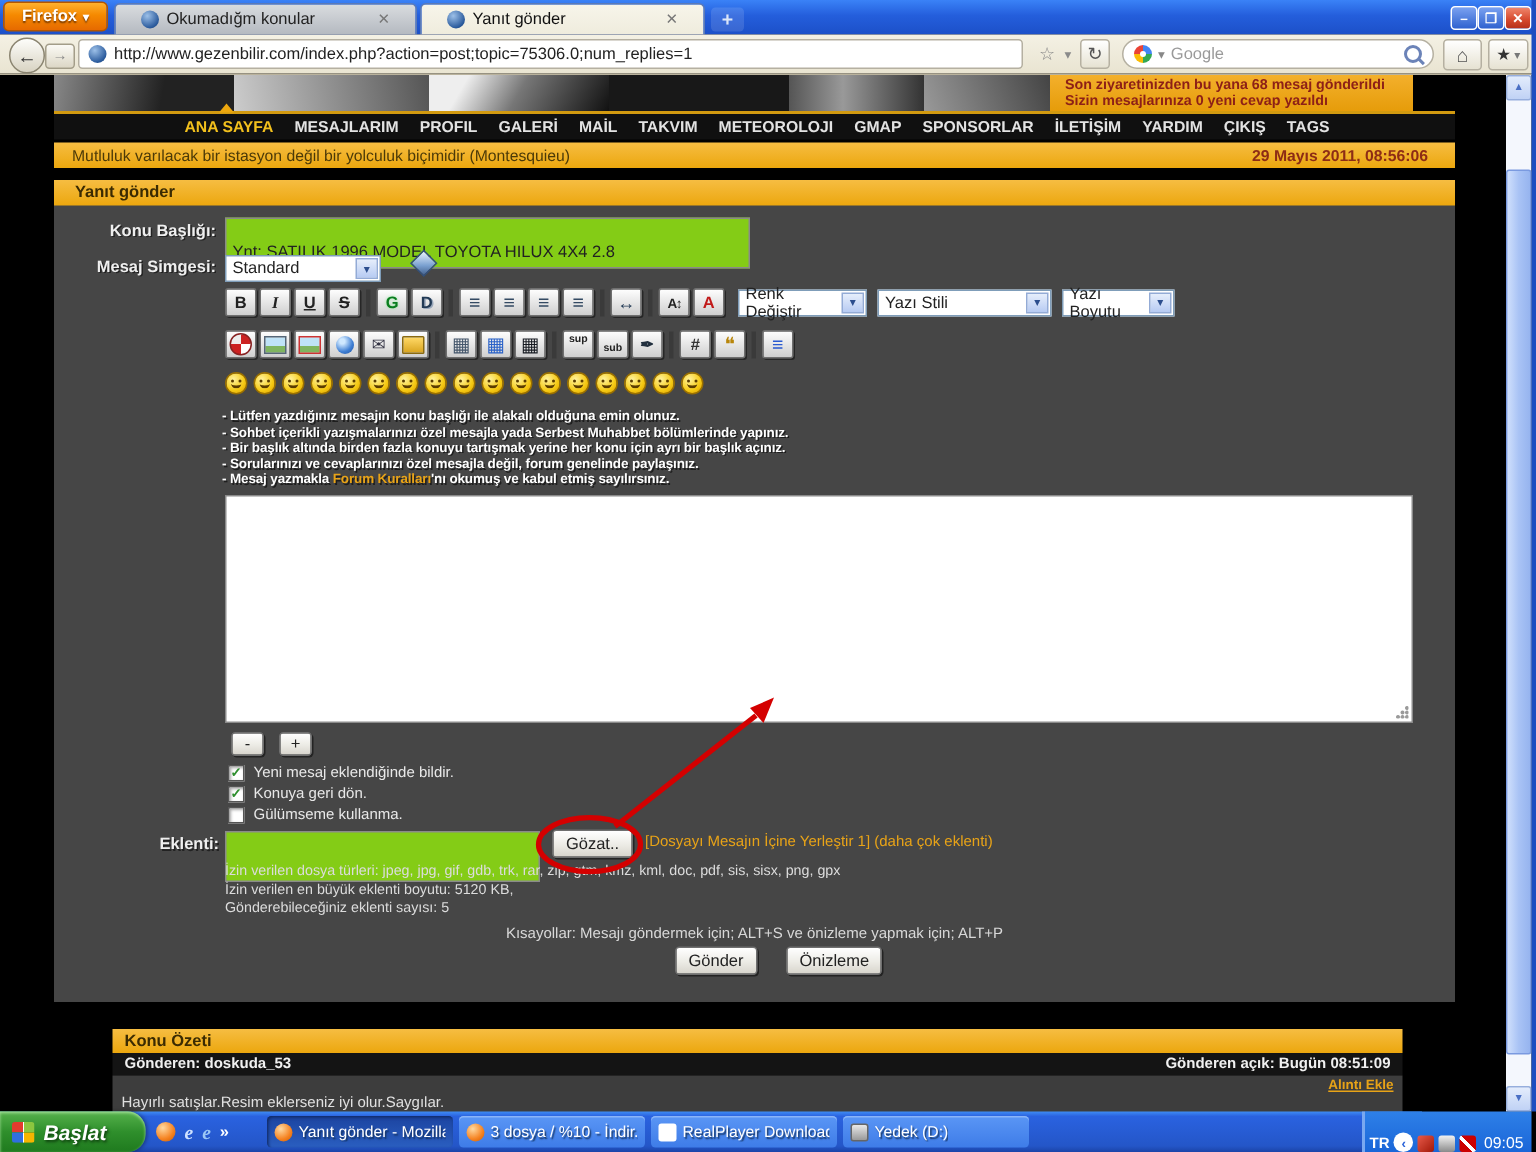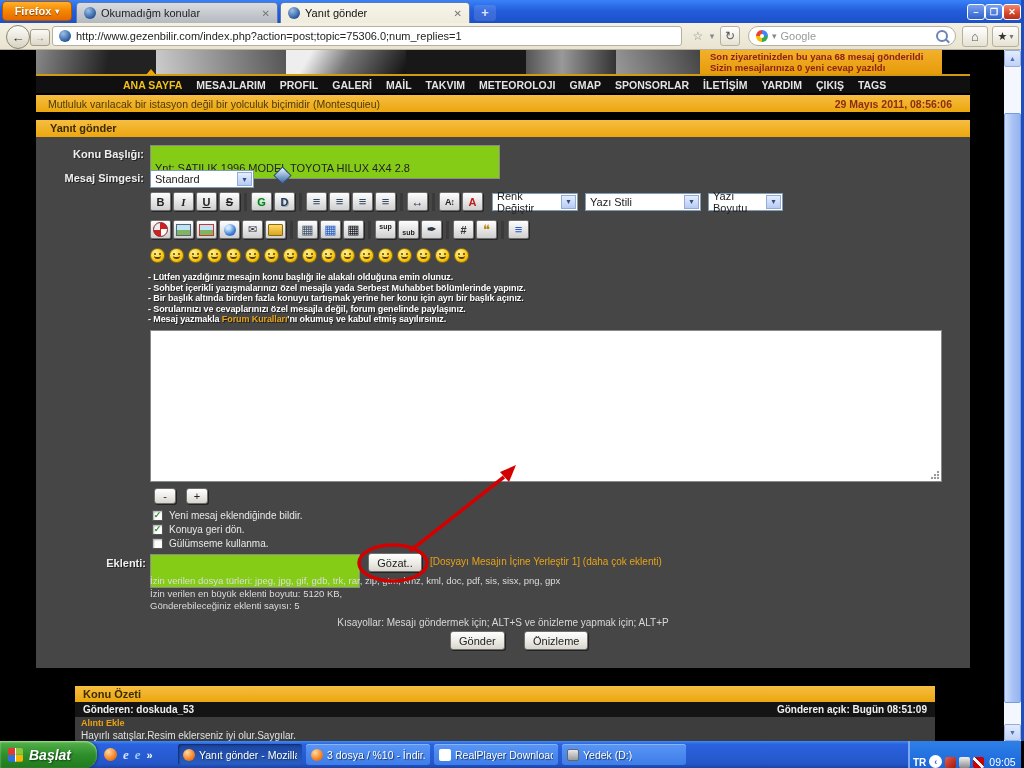--- a/index.html
+++ b/index.html
@@ -5,21 +5,21 @@
   html,body{margin:0;padding:0;background:#333;}
   #screen{position:relative;width:1024px;height:768px;overflow:hidden;background:#000;
           font-family:"Liberation Sans",sans-serif;-webkit-font-smoothing:antialiased;}
   .abs{position:absolute;}
 
   
   #titlebar{left:0;top:0;width:1024px;height:23px;background:linear-gradient(#3a82f7,#245edc 45%,#1c50c8);}
   #fx-btn{left:2px;top:1px;width:70px;height:20px;border-radius:4px;border:1px solid #b35600;
           background:linear-gradient(#ffb12e,#f58900 45%,#e66a00);color:#fff;font:bold 11px "Liberation Sans",sans-serif;
           display:flex;align-items:center;justify-content:center;gap:4px;box-sizing:border-box;text-shadow:0 1px 1px #7a3c00;}
-  .tab{top:2px;height:21px;border-radius:4px 4px 0 0;display:flex;align-items:center;gap:5px;padding:0 7px;
+  .tab{top:2px;height:21px;border-radius:4px 4px 0 0;display:flex;align-items:center;gap:5px;padding:0 17px;
        font:11px "Liberation Sans",sans-serif;box-sizing:border-box;border:1px solid #5a7ab8;border-bottom:none;}
   #tab1{left:76px;width:202px;background:linear-gradient(#d9dcdf,#b4b9c0);color:#222;}
   #tab2{left:280px;width:190px;background:linear-gradient(#f7f5ea,#efecdd);color:#111;}
   .tab .fav{width:12px;height:12px;border-radius:50%;background:radial-gradient(circle at 35% 30%,#9cc0e8,#2a5a9c 70%,#163a6a);flex:none;}
   .tab .ttl{flex:1;overflow:hidden;white-space:nowrap;}
   .tab .tclose{color:#777;font-size:10px;}
   #plus-tab{left:474px;top:5px;width:22px;height:16px;color:#dce6f8;font:bold 13px "Liberation Sans",sans-serif;
             text-align:center;line-height:15px;background:rgba(255,255,255,.12);border-radius:3px;}
   .winbtn{top:4px;width:16px;height:14px;border:1px solid #fff;border-radius:3px;color:#fff;
           font:bold 9px "Liberation Sans",sans-serif;display:flex;align-items:center;justify-content:center;}
@@ -167,21 +167,21 @@
   #btn-submit{left:414px;top:511px;height:19px;padding:0 8px;}
   #btn-preview{left:488px;top:511px;height:19px;padding:0 8px;}
 
   
   #summary{left:75px;top:636px;width:860px;border-bottom:2px solid #d29a10;}
   #summary-title{height:16px;background:linear-gradient(#f6bd42,#eca70e);font:bold 11px "Liberation Sans",sans-serif;
                  color:#3b2b02;line-height:16px;padding-left:8px;}
   #summary-row{height:15px;background:#141414;display:flex;justify-content:space-between;align-items:center;padding:0 8px;}
   #summary-row span{font:bold 10px "Liberation Sans",sans-serif;color:#f0f0f0;}
   #summary-body{background:#3d3d3d;padding:1px 6px 3px 6px;}
-  #quote-add{font:bold 9px "Liberation Sans",sans-serif;color:#e8a317;}
+  #quote-add{text-align:right;font:bold 9px "Liberation Sans",sans-serif;color:#e8a317;text-decoration:underline;}
   #summary-msg{font:10px "Liberation Sans",sans-serif;color:#e0e0e0;margin-top:2px;}
 
   
   #scrollbar{left:1004px;top:50px;width:17px;height:691px;background:#f4f7fd;}
   .sbarrow{left:0;width:17px;height:17px;background:linear-gradient(#e3ecfc,#c0d2f5);border:1px solid #96aedd;border-radius:2px;
            color:#4a6fc4;font-size:7px;display:flex;align-items:center;justify-content:center;box-sizing:border-box;}
   #sb-up{top:0;} #sb-down{top:674px;}
   #sb-thumb{left:0;top:63px;width:17px;height:590px;background:linear-gradient(90deg,#cfdffc,#a9c3f5 50%,#96b4ef);
             border:1px solid #7a9ae0;border-radius:2px;box-sizing:border-box;}
   #winborder{left:1021px;top:0;width:3px;height:741px;background:#1d4ec0;}

